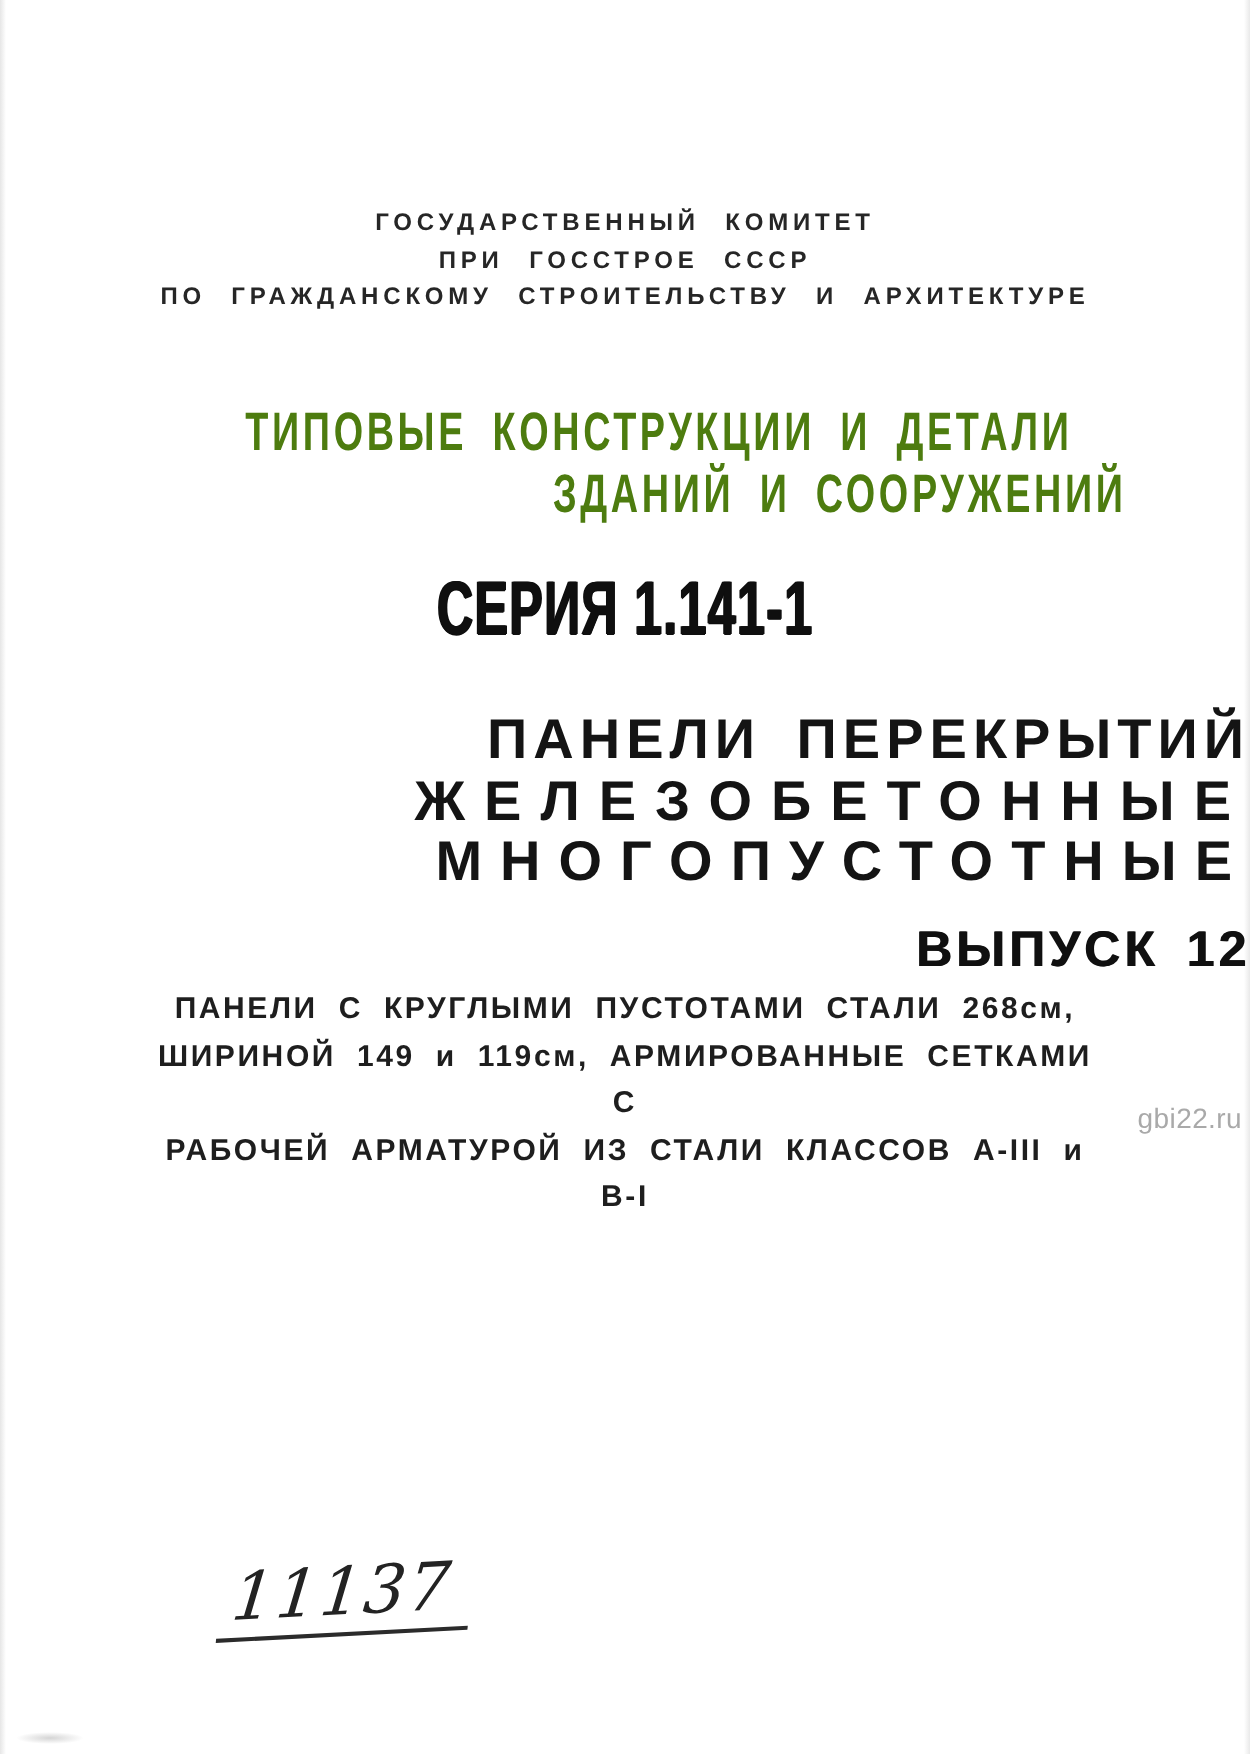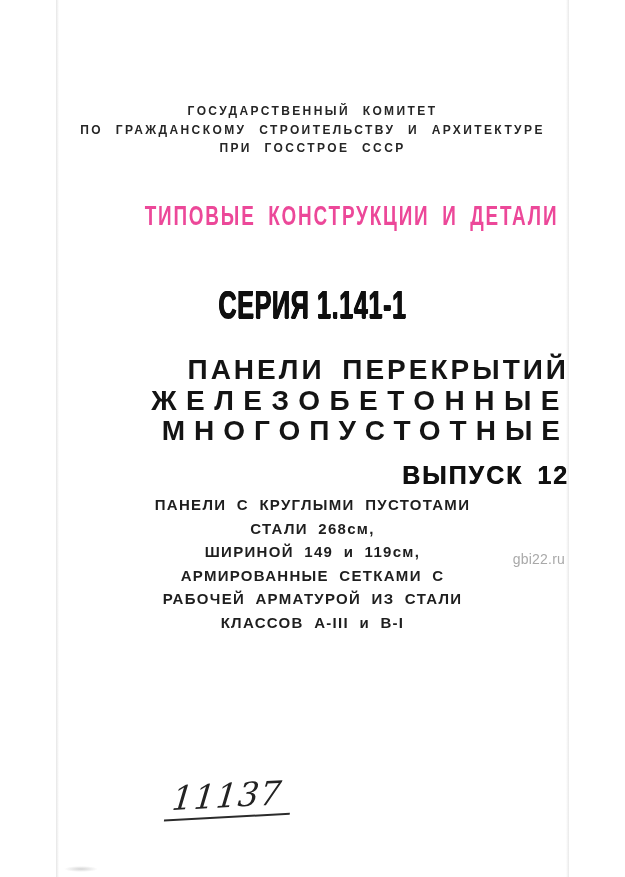--- a/index.html
+++ b/index.html
@@ -1,18 +1,18 @@
 <!DOCTYPE html>
 <html><head>
 <meta charset="utf-8">
 <style>
   html, body { margin: 0; padding: 0; background: #ffffff; }
   .page {
     position: relative;
-    width: 513px;
+    width: 625px;
     height: 877px;
     margin: 0 auto;
     background: #ffffff;
     overflow: hidden;
     font-family: "Liberation Sans", sans-serif;
     color: #1d1d1d;
   }
   
   .edge { position: absolute; top: 0; bottom: 0; width: 3px; pointer-events: none; }
   .edge.left  { left: 0;  background: linear-gradient(to right, #e6e6e6, rgba(255,255,255,0)); }
@@ -30,24 +30,24 @@
     text-align: center;
     font-size: 12px; font-weight: bold;
     letter-spacing: 2.4px; word-spacing: 7px;
     line-height: 18.5px;
     color: #262626;
   }
 
   
   .doc-title {
     position: absolute; top: 201px; left: 0; right: 0;
-    text-align: left;
+    text-align: right;
     font-size: 27px; font-weight: bold;
     line-height: 31px;
-    color: #ec4899;
+    color: #4d7c0f;
   }
   .doc-title .condense { transform: scaleX(0.70); letter-spacing: 2.6px; word-spacing: 8px; }
 
   
   .series {
     position: absolute; top: 284px; left: 0; right: 0;
     text-align: center;
     font-size: 38px; font-weight: bold;
     color: #0f0f0f;
   }
@@ -114,26 +114,27 @@
 </head>
 <body>
 
 <div class="page">
 
   <div class="edge left"></div>
   <div class="edge right"></div>
 
   <div class="org-header">
     <div>ГОСУДАРСТВЕННЫЙ КОМИТЕТ</div>
+    <div>ПРИ ГОССТРОЕ СССР</div>
     <div>ПО ГРАЖДАНСКОМУ СТРОИТЕЛЬСТВУ И АРХИТЕКТУРЕ</div>
-    <div>ПРИ ГОССТРОЕ СССР</div>
   </div>
 
   <div class="doc-title">
     <div><span class="condense">ТИПОВЫЕ КОНСТРУКЦИИ И ДЕТАЛИ</span></div>
+    <div><span class="condense">ЗДАНИЙ И СООРУЖЕНИЙ</span></div>
   </div>
 
   <div class="series">
     <span class="condense">СЕРИЯ 1.141-1</span>
   </div>
 
   <div class="subject">
     <div class="s-line1">ПАНЕЛИ ПЕРЕКРЫТИЙ</div>
     <div class="s-line2">ЖЕЛЕЗОБЕТОННЫЕ</div>
     <div class="s-line3">МНОГОПУСТОТНЫЕ</div>

